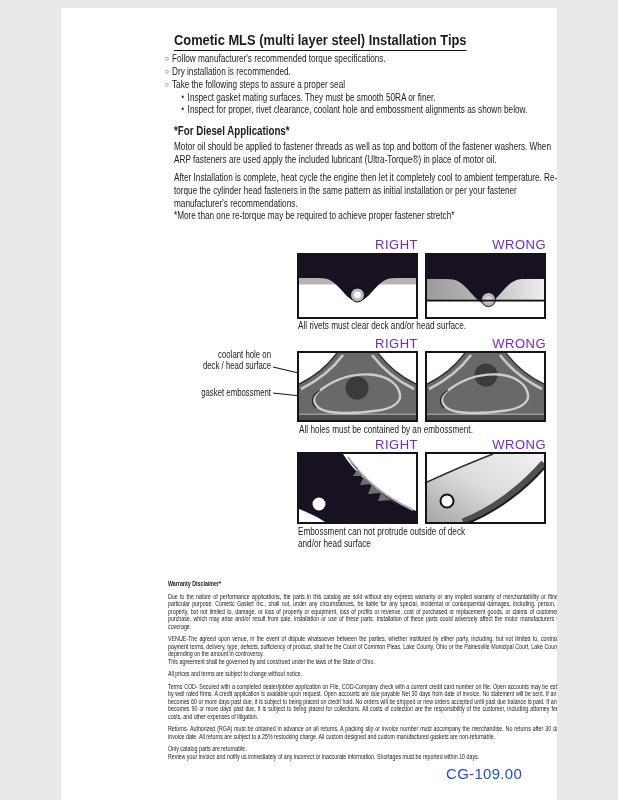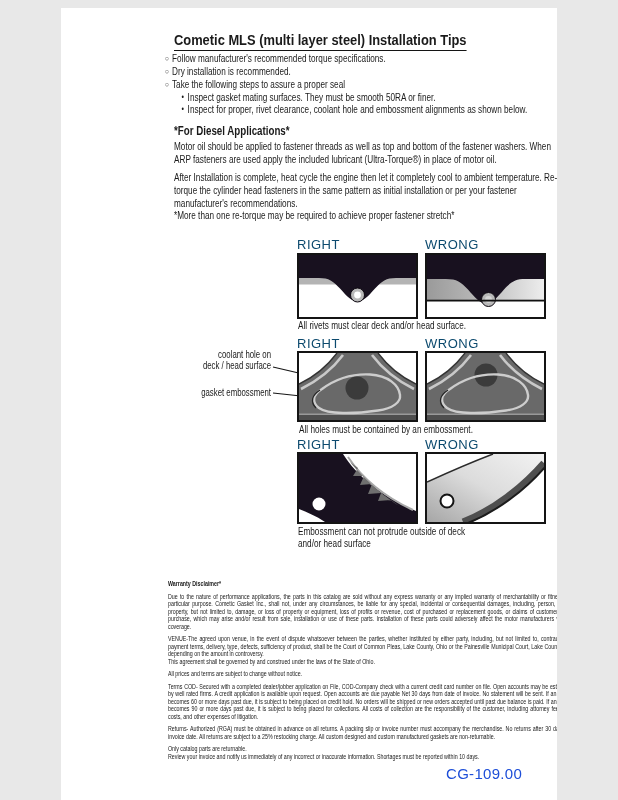--- a/index.html
+++ b/index.html
@@ -11,21 +11,21 @@
   .condR{transform:scaleX(.78);transform-origin:100% 0;}
   .title{font-size:14px;font-weight:bold;white-space:nowrap;}
   .title span{display:inline-block;border-bottom:1.6px solid #141414;padding-bottom:2px;}
   .body-txt{font-size:10.5px;line-height:13px;width:505px;}
   .bullets{font-size:10.5px;line-height:12px;width:520px;}
   .b-row{display:flex;}
   .b-row .m1{width:9px;font-size:8px;line-height:12px;padding-top:1px;}
   .b-row.sub{padding-left:21px;}
   .b-row .m2{width:8px;font-size:9px;line-height:12px;}
   .diesel-h{font-size:12.5px;font-weight:bold;white-space:nowrap;}
-  .rw-label{width:121px;text-align:left;font-size:13px;letter-spacing:.5px;color:#0c4a6e;}
+  .rw-label{width:121px;text-align:right;font-size:13px;letter-spacing:.5px;color:#6d28d9;}
   .panel{border:2px solid #141414;background:#fff;line-height:0;}
   .caption{font-size:10.5px;line-height:11.5px;white-space:nowrap;}
   .ann{width:150px;text-align:right;font-size:10px;line-height:10.5px;}
   .ann .gap{height:17px;}
   .warranty{width:524px;font-size:6.8px;line-height:7.5px;text-align:justify;}
   .warranty .w-h{font-weight:bold;margin-bottom:5px;}
   .warranty p{margin:0 0 5px 0;}
   .warranty p.tight{margin-bottom:0;}
   .doc-code{font-size:15px;letter-spacing:.3px;color:#1d4ed8;}
   svg{display:block;}

